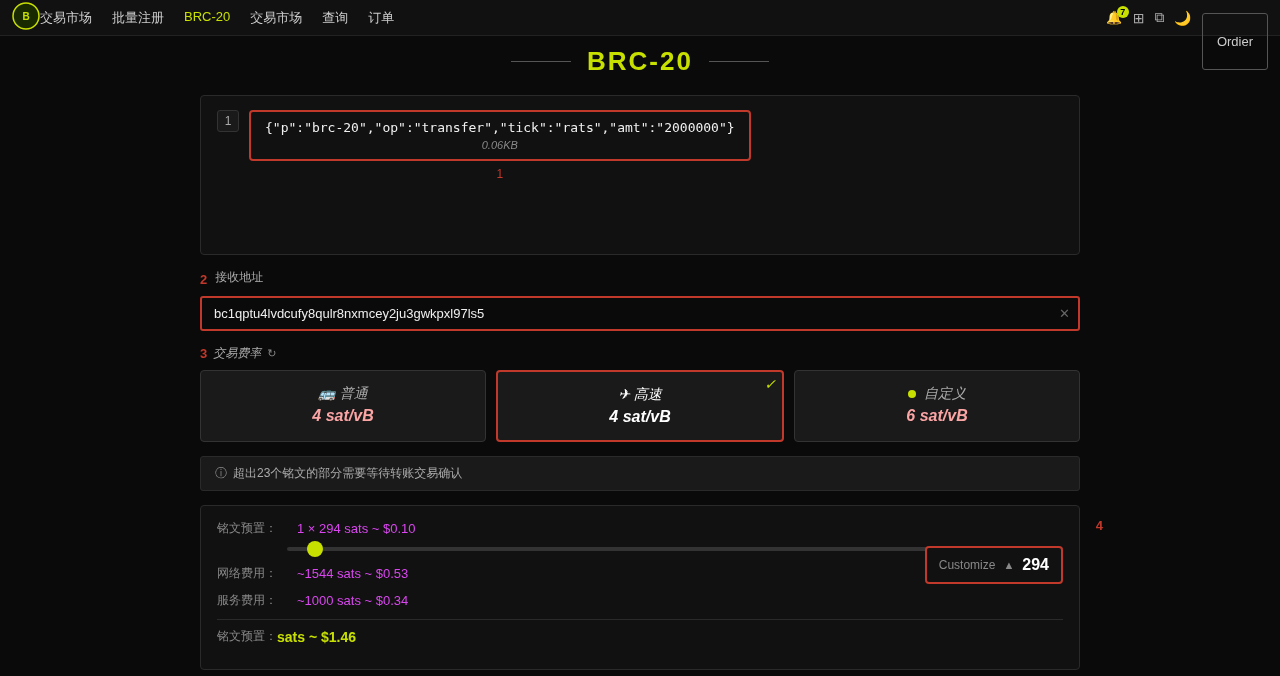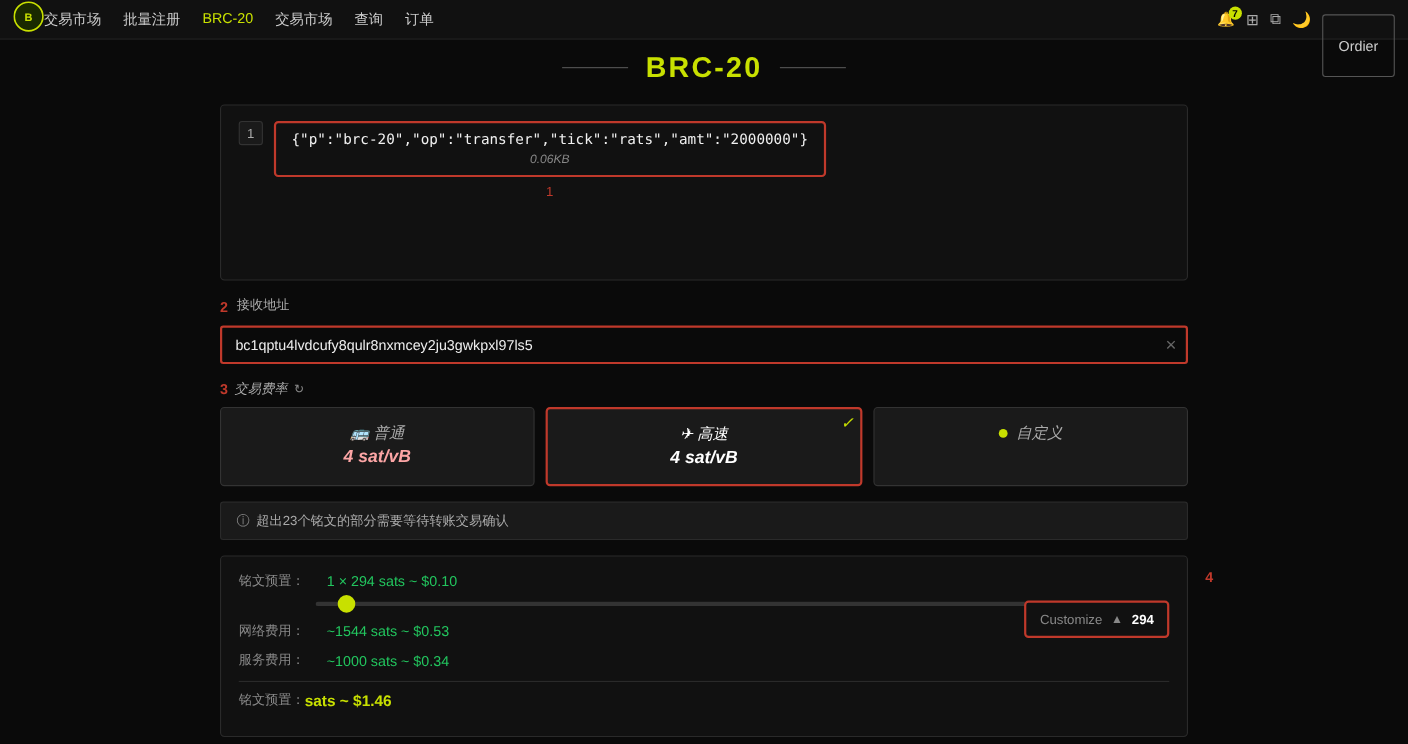--- a/index.html
+++ b/index.html
@@ -293,21 +293,21 @@
       display: flex;
       align-items: center;
       margin-bottom: 10px;
     }
     .cost-label {
       color: #888;
       font-size: 12px;
       min-width: 80px;
     }
     .cost-value {
-      color: #22c55e;
+      color: #d946ef;
       font-size: 13px;
       flex: 1;
     }
     .cost-slider-row {
       display: flex;
       align-items: center;
       gap: 10px;
       margin-bottom: 14px;
     }
     .cost-slider {
@@ -343,21 +343,21 @@
     .customize-label {
       color: #888;
       font-size: 12px;
     }
     .customize-icon {
       color: #888;
       font-size: 11px;
     }
     .customize-value {
       color: #fff;
-      font-size: 12px;
+      font-size: 16px;
       font-weight: bold;
     }
     .cost-divider {
       border: none;
       border-top: 1px solid #2a2a2a;
       margin: 8px 0;
     }
     .cost-total-label {
       color: #888;
       font-size: 12px;
@@ -462,20 +462,21 @@
           <span>高速</span>
         </div>
         <div class="fee-option-rate active-rate">4 sat/vB</div>
       </div>
 
       <div class="fee-option">
         <div class="fee-option-name">
           <span class="fee-green-dot"></span>
           <span>自定义</span>
         </div>
+        <div class="fee-option-rate">6 sat/vB</div>
       </div>
     </div>
   </div>
 
   <div class="warning-bar">
     <span class="warning-icon">ⓘ</span>
     <span>超出23个铭文的部分需要等待转账交易确认</span>
   </div>
 
   <div class="cost-section" style="position:relative;">

